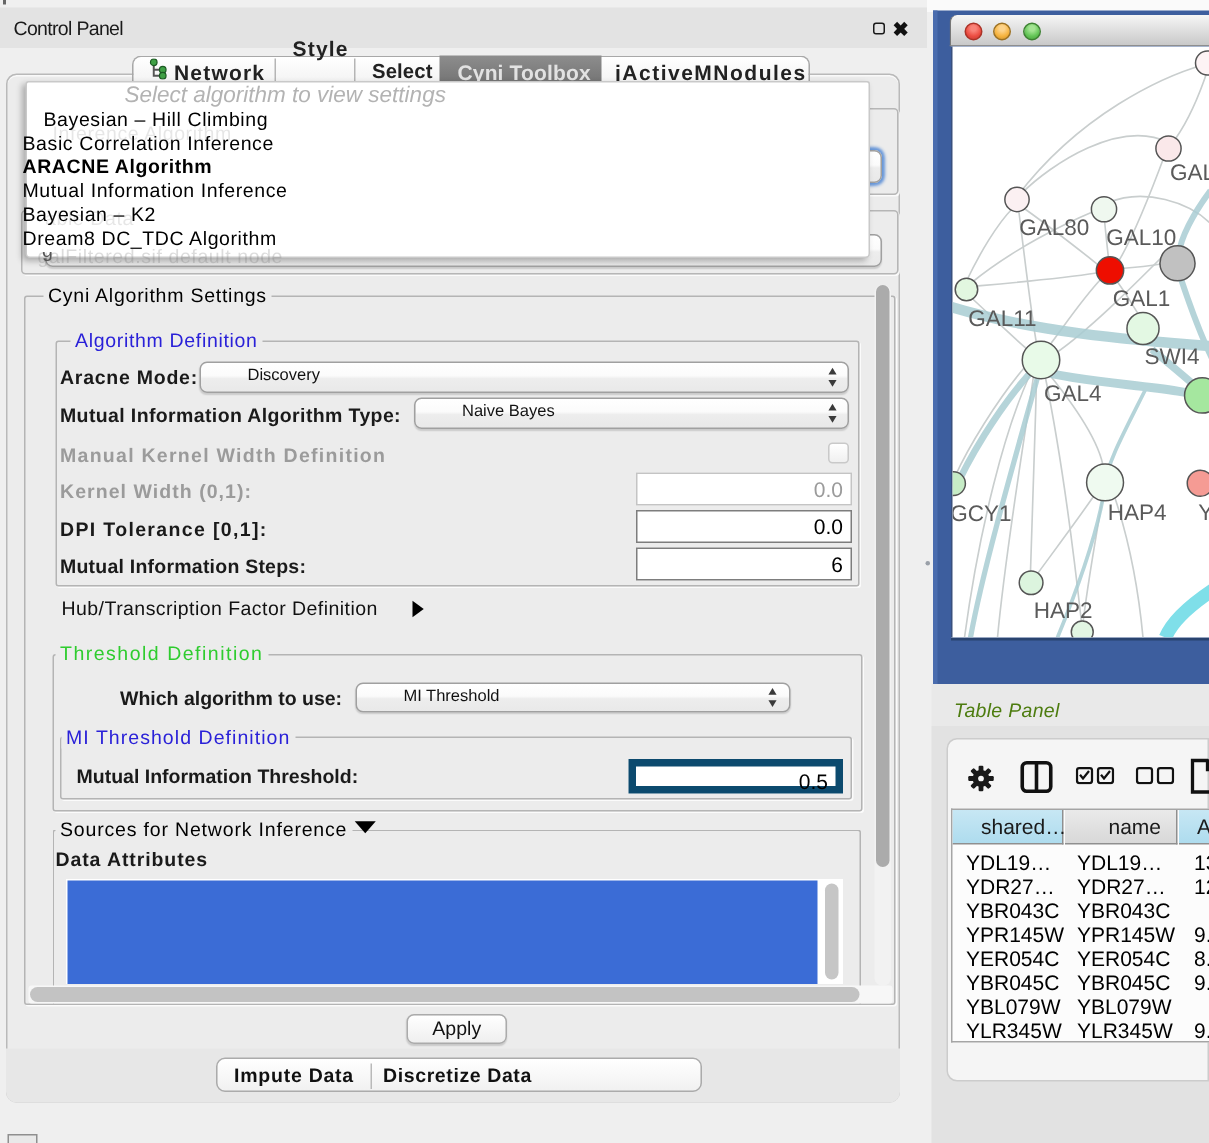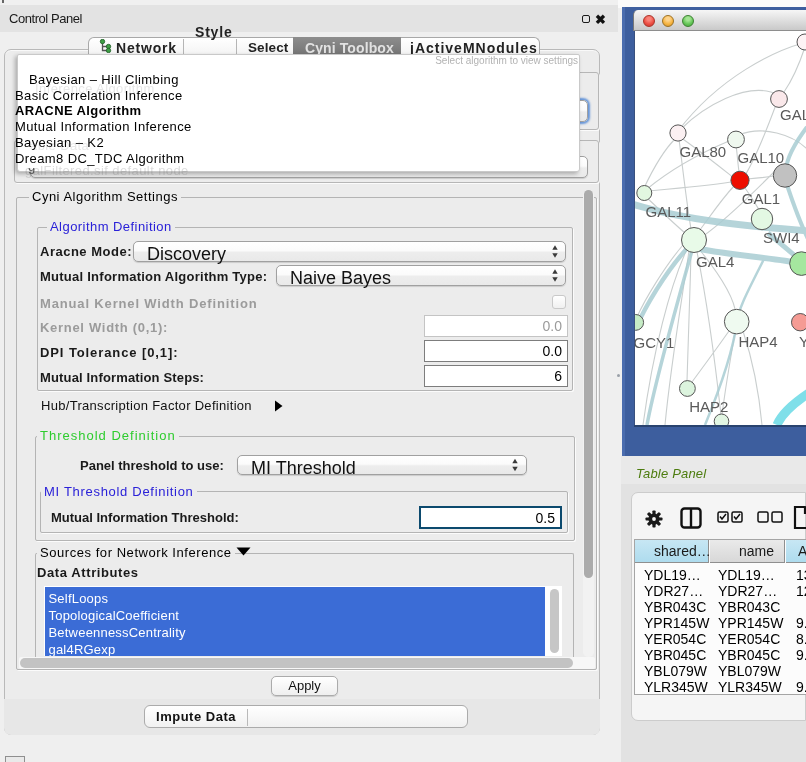--- a/index.html
+++ b/index.html
@@ -5,21 +5,21 @@
 * { margin:0; padding:0; box-sizing:border-box; }
 html,body { width:806px; height:762px; overflow:hidden; }
 body { font-family:"Liberation Sans", sans-serif; background:#efefef; position:relative; }
 .abs { position:absolute; }
 .lbl { font-size:13px; color:#111; letter-spacing:0.3px; }
 .blbl { font-size:13px; font-weight:bold; color:#1a1a1a; letter-spacing:0.35px; }
 .glbl { font-size:13px; font-weight:bold; color:#9b9b9b; letter-spacing:0.35px; }
 .combo { position:absolute; border:1px solid #a0a0a0; border-radius:5px;
   background:linear-gradient(#ffffff 0%, #fbfbfb 45%, #ededed 55%, #e9e9e9 100%);
   box-shadow:0 1px 1px rgba(0,0,0,0.14); }
-.combo .ctext { position:absolute; left:13px; top:2px; font-size:18px; color:#111; }
+.combo .ctext { position:absolute; left:31px; top:2px; font-size:11px; color:#111; }
 .carr { position:absolute; right:6px; top:0; width:8px; height:100%; }
 .field { position:absolute; background:#fff; text-align:right; font-size:14px; padding-right:5px; }
 .gbox { position:absolute; border:1px solid #b4b4b4; border-radius:2px; box-shadow:1px 1px 0 rgba(255,255,255,0.8); }
 .gtitle { position:absolute; background:#ececec; padding:0 3px; font-size:13px; white-space:nowrap; }
 </style>
 </head>
 <body>
 
 <div class="abs" style="left:0;top:0;width:622px;height:5px;background:#f0f0f0;"></div>
 <div class="abs" style="left:2px;top:0;width:2px;height:3px;background:#666;"></div>
@@ -76,56 +76,56 @@
 <div class="field" style="left:424px;top:365px;width:144px;height:22px;border:1px solid #7d7d7d;color:#000;line-height:20px;">6</div>
 
 <div class="lbl abs" style="left:41px;top:398px;">Hub/Transcription Factor Definition</div>
 <svg class="abs" style="left:274px;top:400px;" width="9" height="12" viewBox="0 0 9 12">
     <path d="M1 0.5 L8.5 6 L1 11.5 Z" fill="#000"></path>
   </svg>
 
 <div class="gbox" style="left:35px;top:436px;width:540px;height:105px;"></div>
 <div class="gtitle" style="left:37px;top:428px;color:#2ecc2e;letter-spacing:1px;">Threshold Definition</div>
 
-<div class="blbl abs" style="left:80px;top:458px;letter-spacing:0px;">Panel threshold to use:</div>
+<div class="blbl abs" style="left:80px;top:458px;letter-spacing:0px;">Which algorithm to use:</div>
 <div class="combo" style="left:237px;top:455px;width:290px;height:20px;">
   <span class="ctext">MI Threshold</span>
   <svg class="carr" style="right:7px;" viewBox="0 0 8 20">
       <path d="M4 3 L7 8 L1 8 Z" fill="#3a3a3a"></path>
       <path d="M4 17 L7 12 L1 12 Z" fill="#3a3a3a"></path>
     </svg>
 </div>
 
 <div class="gbox" style="left:40px;top:491px;width:528px;height:42px;"></div>
 <div class="gtitle" style="left:41px;top:484px;color:#2a21d8;letter-spacing:0.7px;">MI Threshold Definition</div>
 <div class="blbl abs" style="left:51px;top:510px;letter-spacing:0px;">Mutual Information Threshold:</div>
-<div class="field" style="left:419px;top:506px;width:143px;height:23px;border:2px solid #0c4a6e;color:#000;line-height:21px;">0.5</div>
+<div class="field" style="left:419px;top:506px;width:143px;height:23px;border:5px solid #0c4a6e;color:#000;line-height:21px;">0.5</div>
 
 <div class="gbox" style="left:35px;top:553px;width:539px;height:117px;border-bottom:none;border-radius:2px 2px 0 0;box-shadow:none;"></div>
 <div class="gtitle" style="left:37px;top:545px;letter-spacing:0.55px;">Sources for Network Inference</div>
 <svg class="abs" style="left:236px;top:547px;" width="15" height="9" viewBox="0 0 15 9">
     <path d="M0.5 0.5 L14.5 0.5 L7.5 8.5 Z" fill="#000"></path>
   </svg>
 <div class="blbl abs" style="left:37px;top:565px;letter-spacing:0.6px;">Data Attributes</div>
 
 <div class="abs" style="left:44px;top:586px;width:518px;height:70px;background:#fff;overflow:hidden;">
   <div style="position:absolute;left:1px;top:1px;width:500px;height:70px;background:#3b6cd6;"></div>
-  <div style="position:absolute;left:4.5px;top:4px;font-size:13px;color:#fff;line-height:17px;letter-spacing:0.2px;">SelfLoops<br>TopologicalCoefficient<br>BetweennessCentrality<br>gal4RGexp</div>
   <div style="position:absolute;left:506px;top:3px;width:9px;height:64px;background:#c6c6c6;border-radius:5px;"></div>
 </div>
 
 <div class="abs" style="left:19px;top:657px;width:576px;height:12px;background:#f7f7f7;border-radius:2px;"></div>
 <div class="abs" style="left:20px;top:658px;width:553px;height:10px;background:#c3c3c3;border-radius:5px;"></div>
 
 <div class="abs" style="left:271px;top:676px;width:67px;height:20px;border:1px solid #ababab;border-radius:5px;background:linear-gradient(#ffffff,#efefef);box-shadow:0 1px 1px rgba(0,0,0,0.15);text-align:center;font-size:13px;color:#111;line-height:18px;">Apply</div>
 
 <div class="abs" style="left:4px;top:699px;width:596px;height:36px;background:#e7e7e7;border-radius:0 0 7px 7px;"></div>
 <div class="abs" style="left:144px;top:705px;width:324px;height:23px;border:1px solid #ababab;border-radius:6px;background:linear-gradient(#ffffff,#f1f1f1);overflow:hidden;">
   <div style="position:absolute;left:0;top:0;width:102px;height:23px;text-align:center;font-size:13px;font-weight:bold;color:#111;line-height:22px;letter-spacing:0.5px;">Impute Data</div>
   <div style="position:absolute;left:102px;top:3px;width:1px;height:17px;background:#b9b9b9;"></div>
+  <div style="position:absolute;left:103px;top:0;width:114px;height:23px;text-align:center;font-size:13px;font-weight:bold;color:#111;line-height:22px;letter-spacing:0.4px;">Discretize Data</div>
 </div>
 
 <div class="abs" style="left:5px;top:756px;width:20px;height:10px;border:1.5px solid #8f8f8f;background:#e9e9e9;"></div>
 
 <div class="abs" style="left:88px;top:37px;width:452px;height:17px;border:1px solid #a8a8a8;border-bottom:none;border-radius:6px 6px 0 0;background:linear-gradient(#ffffff,#f4f4f4);"></div>
 <div class="abs" style="left:293px;top:37px;width:108px;height:17px;background:linear-gradient(#8d8d8d,#767676);"></div>
 <div class="abs" style="left:183px;top:39px;width:1px;height:15px;background:#b5b5b5;"></div>
 <div class="abs" style="left:236px;top:39px;width:1px;height:15px;background:#b5b5b5;"></div>
 <svg class="abs" style="left:99px;top:39px;" width="13" height="14" viewBox="0 0 13 14">
   <path d="M3.5 4 L3.5 11.5 L8 11.5 M3.5 7.5 L8 7.5" stroke="#555" stroke-width="1.3" fill="none"></path>
@@ -133,21 +133,21 @@
   <circle cx="9.5" cy="7.5" r="2.2" fill="#3fa045" stroke="#1c5a23" stroke-width="0.8"></circle>
   <circle cx="9.5" cy="11.5" r="2.2" fill="#3fa045" stroke="#1c5a23" stroke-width="0.8"></circle>
 </svg>
 <div class="abs" style="left:116px;top:40px;font-size:14px;font-weight:bold;color:#222;letter-spacing:0.8px;">Network</div>
 <div class="abs" style="left:195px;top:24px;font-size:14px;font-weight:bold;color:#222;letter-spacing:0.8px;">Style</div>
 <div class="abs" style="left:248px;top:40px;font-size:13.5px;font-weight:bold;color:#222;letter-spacing:0.1px;">Select</div>
 <div class="abs" style="left:305px;top:40px;font-size:14px;font-weight:bold;color:#e2e2e2;letter-spacing:0.1px;">Cyni Toolbox</div>
 <div class="abs" style="left:410px;top:40px;font-size:14px;font-weight:bold;color:#222;letter-spacing:1px;">jActiveMNodules</div>
 
 <div class="abs" style="left:17px;top:54px;width:563px;height:118px;background:#fff;border:1px solid #c9c9c9;border-radius:2px 2px 3px 3px;box-shadow:-2px 2px 4px rgba(0,0,0,0.28);"></div>
-<div class="abs" style="left:17px;top:55px;width:561px;text-align:right;font-size:10px;color:#b3b3b3;padding-left:66px;">Select algorithm to view settings</div>
+<div class="abs" style="left:17px;top:55px;width:561px;text-align:left;font-size:15px;color:#b3b3b3;padding-left:66px;font-style:italic;">Select algorithm to view settings</div>
 <div class="abs" style="left:15px;top:72px;font-size:13px;color:#000;line-height:15.7px;white-space:nowrap;letter-spacing:0.4px;">
   <span style="padding-left:14px;">Bayesian – Hill Climbing</span><br>
   Basic Correlation Inference<br>
   <b>ARACNE Algorithm</b><br>
   Mutual Information Inference<br>
   Bayesian – K2<br>
   Dream8 DC_TDC Algorithm
 </div>
 
 <div class="abs" style="left:35px;top:81px;font-size:13px;color:#555;opacity:0.14;letter-spacing:0.4px;">Inference Algorithm</div>

